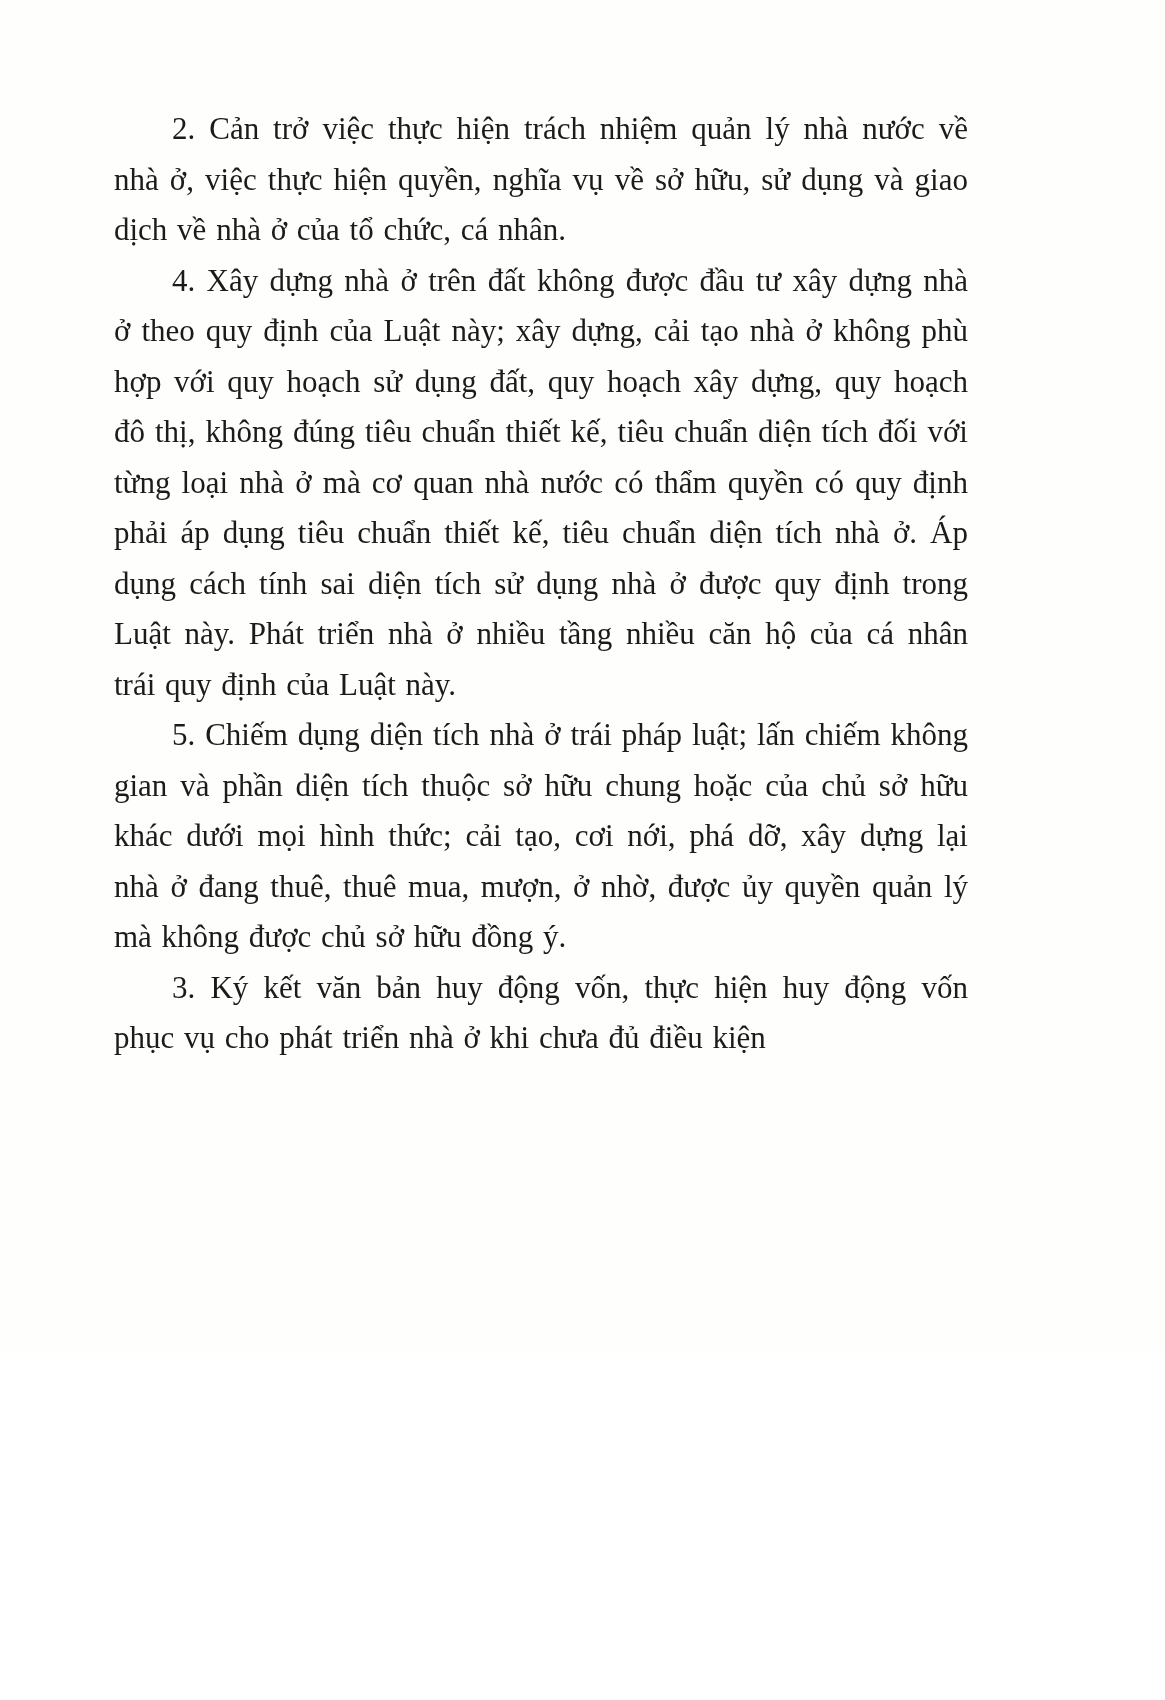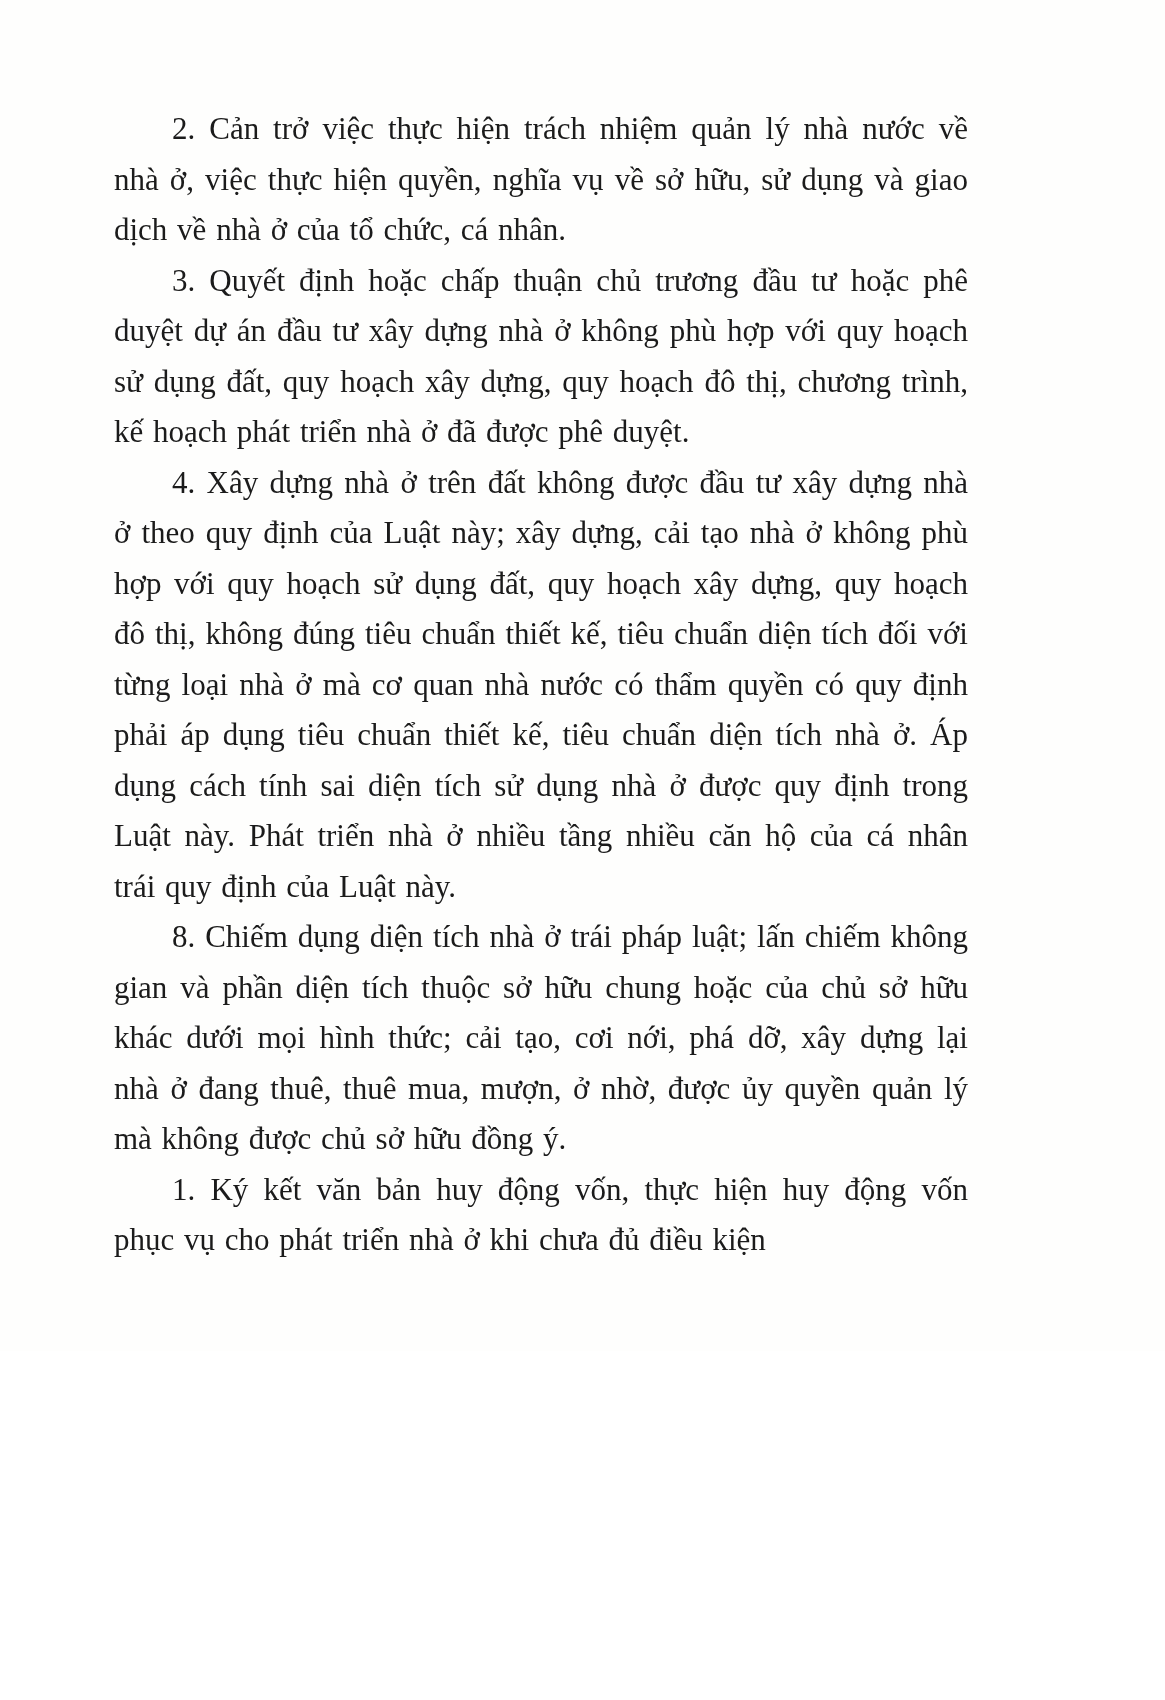--- a/index.html
+++ b/index.html
@@ -41,19 +41,18 @@
     color: #1b1b1b;
     font-style: italic;
   }
 </style>
 </head>
 <body>
 
 <div class="page">
   <div class="text-block">
     <p class="para">2. Cản trở việc thực hiện trách nhiệm quản lý nhà nước về nhà ở, việc thực hiện quyền, nghĩa vụ về sở hữu, sử dụng và giao dịch về nhà ở của tổ chức, cá nhân.</p>
-    <p class="para">3. Quyết định hoặc chấp thuận chủ trương đầu tư hoặc phê duyệt dự án đầu tư xây dựng nhà ở không phù hợp với quy hoạch sử dụng đất, quy hoạch xây dựng, quy hoạch đô thị, chương trình, kế hoạch phát triển nhà ở đã được phê duyệt.</p>
     <p class="para">4. Xây dựng nhà ở trên đất không được đầu tư xây dựng nhà ở theo quy định của Luật này; xây dựng, cải tạo nhà ở không phù hợp với quy hoạch sử dụng đất, quy hoạch xây dựng, quy hoạch đô thị, không đúng tiêu chuẩn thiết kế, tiêu chuẩn diện tích đối với từng loại nhà ở mà cơ quan nhà nước có thẩm quyền có quy định phải áp dụng tiêu chuẩn thiết kế, tiêu chuẩn diện tích nhà ở. Áp dụng cách tính sai diện tích sử dụng nhà ở được quy định trong Luật này. Phát triển nhà ở nhiều tầng nhiều căn hộ của cá nhân trái quy định của Luật này.</p>
-    <p class="para">8. Chiếm dụng diện tích nhà ở trái pháp luật; lấn chiếm không gian và phần diện tích thuộc sở hữu chung hoặc của chủ sở hữu khác dưới mọi hình thức; cải tạo, cơi nới, phá dỡ, xây dựng lại nhà ở đang thuê, thuê mua, mượn, ở nhờ, được ủy quyền quản lý mà không được chủ sở hữu đồng ý.</p>
-    <p class="para">1. Ký kết văn bản huy động vốn, thực hiện huy động vốn phục vụ cho phát triển nhà ở khi chưa đủ điều kiện</p>
+    <p class="para">5. Chiếm dụng diện tích nhà ở trái pháp luật; lấn chiếm không gian và phần diện tích thuộc sở hữu chung hoặc của chủ sở hữu khác dưới mọi hình thức; cải tạo, cơi nới, phá dỡ, xây dựng lại nhà ở đang thuê, thuê mua, mượn, ở nhờ, được ủy quyền quản lý mà không được chủ sở hữu đồng ý.</p>
+    <p class="para">3. Ký kết văn bản huy động vốn, thực hiện huy động vốn phục vụ cho phát triển nhà ở khi chưa đủ điều kiện</p>
   </div>
   <div class="page-number">14</div>
 </div>
 
 </body></html>

